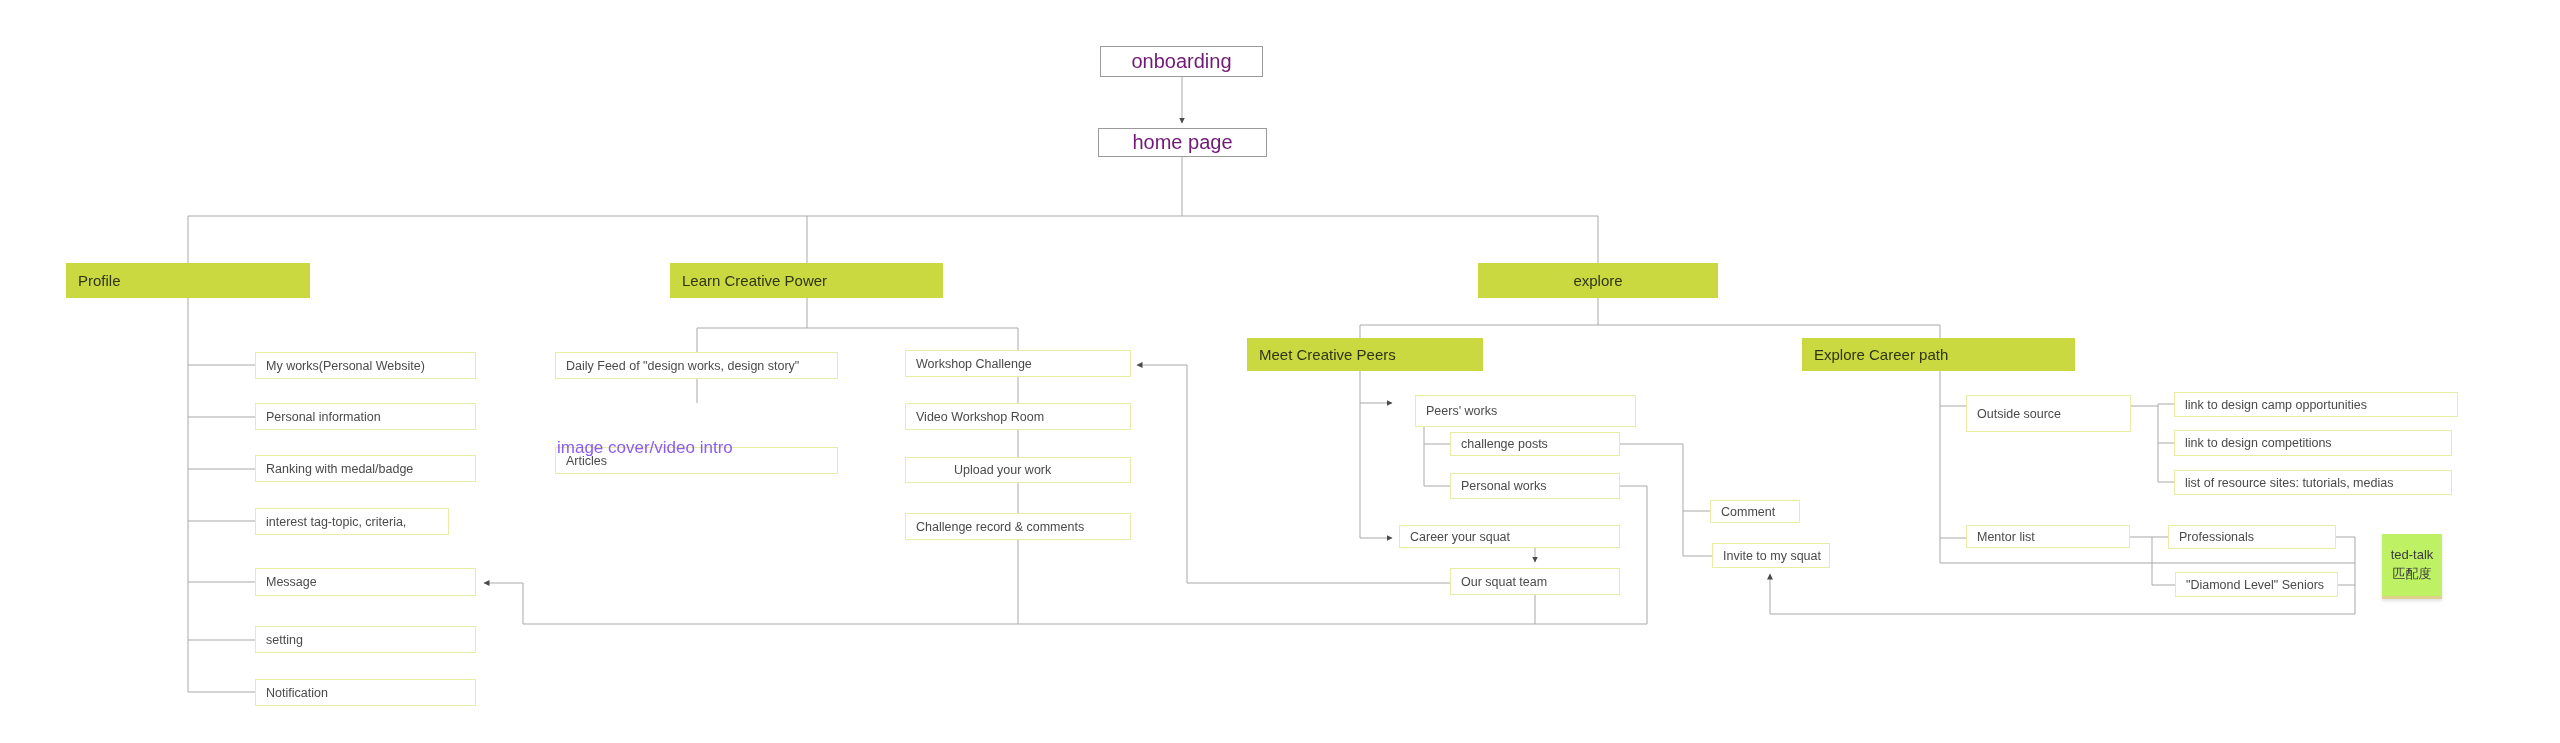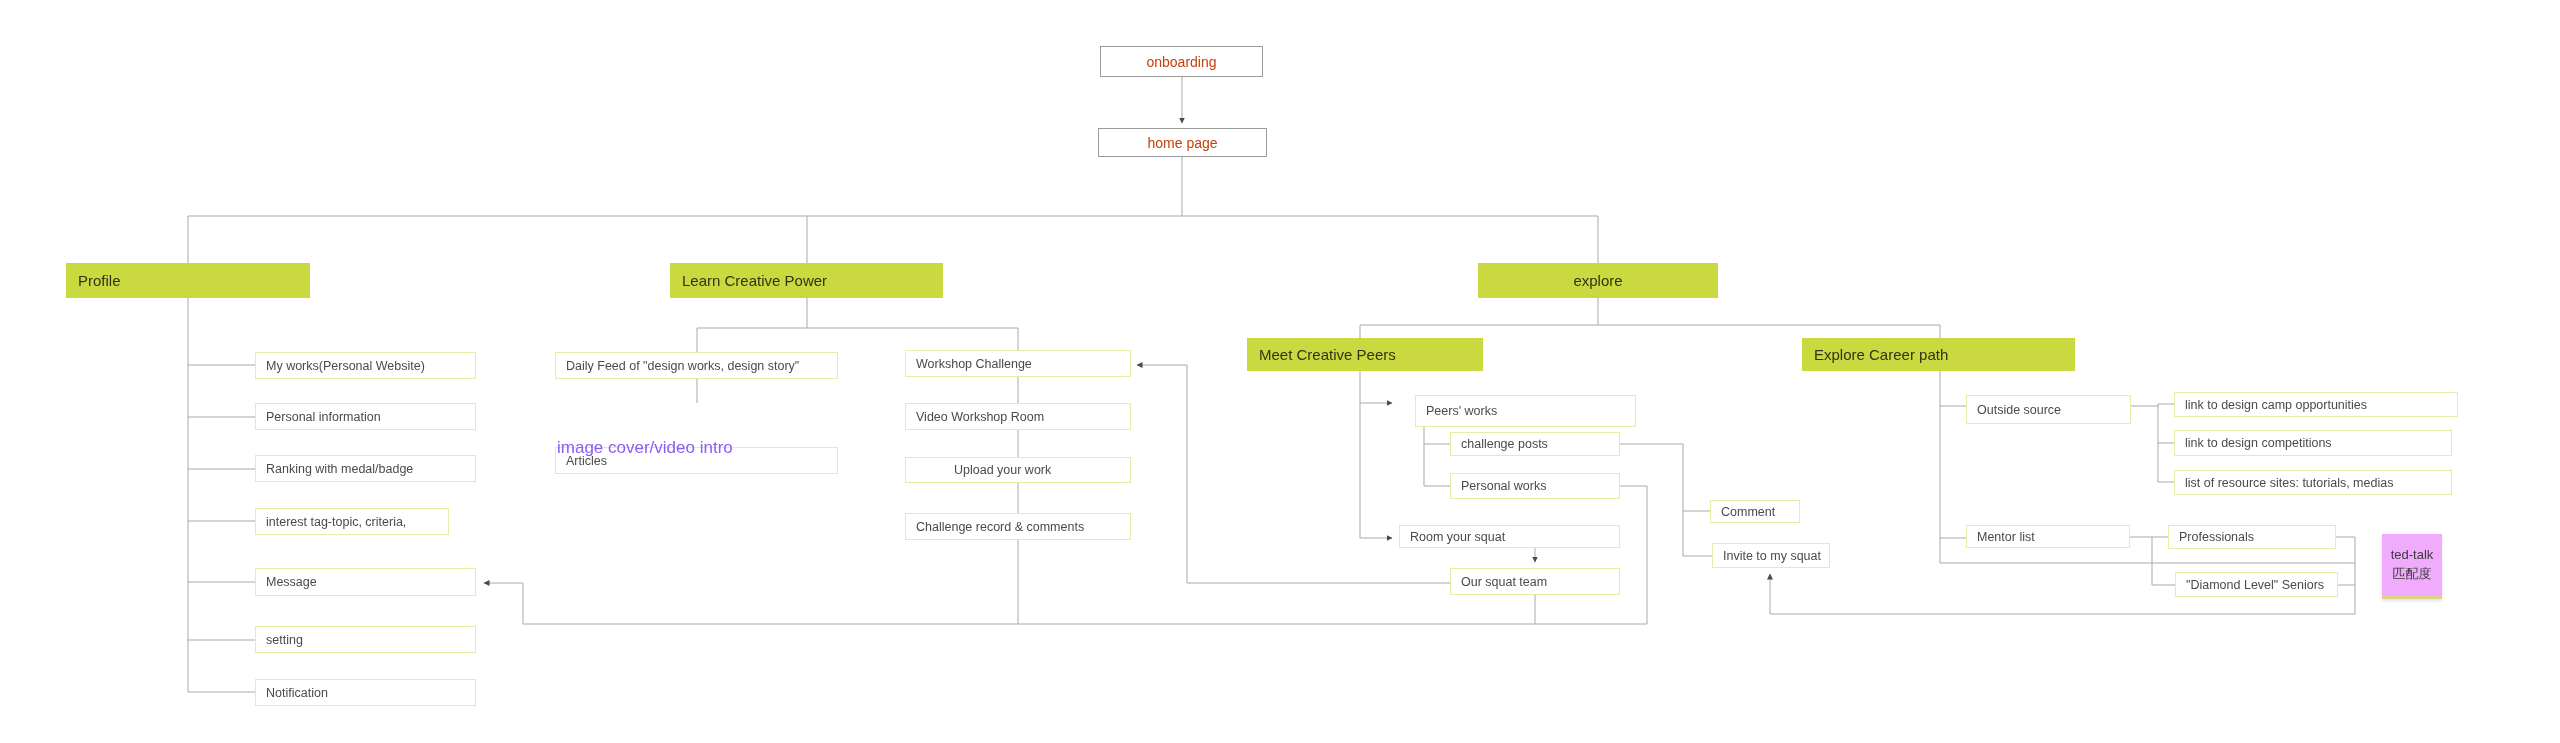--- a/index.html
+++ b/index.html
@@ -4,35 +4,35 @@
 <style>
   html,body{margin:0;padding:0;background:#ffffff;}
   #canvas{
     position:relative;width:2560px;height:743px;background:#ffffff;
     font-family:"Liberation Sans",sans-serif;overflow:hidden;
   }
   #edges{position:absolute;left:0;top:0;z-index:0;}
   .box{position:absolute;box-sizing:border-box;display:flex;align-items:center;z-index:1;}
   .gray{
     background:#ffffff;border:1px solid #9b9b9b;justify-content:center;
-    font-size:14px;color:#c2410c;
+    font-size:20px;color:#701a75;
   }
   .hdr{
     background:#cbd940;color:#2f3513;font-size:15px;padding-left:12px;
   }
   .hdr.center{justify-content:center;padding-left:0;text-align:right;}
   .node{
     background:#ffffff;border:1px solid #e7eda6;font-size:12.5px;color:#4a4a4a;
     padding-left:10px;white-space:nowrap;
   }
   .plain{
     position:absolute;z-index:1;font-size:17px;color:#8b5cf6;white-space:nowrap;
   }
   .sticky{
-    position:absolute;z-index:1;background:#f0abfc;border-bottom:3px solid #ded08d;
+    position:absolute;z-index:1;background:#bef264;border-bottom:3px solid #ded08d;
     box-shadow:0 2px 3px rgba(0,0,0,.12);
     display:flex;flex-direction:column;align-items:center;justify-content:center;
     font-size:13px;color:#3b3b3b;line-height:1.45;
   }
 </style>
 </head>
 <body>
 
 <div id="canvas">
 
@@ -89,26 +89,26 @@
   <div class="plain" style="left:557px;top:438px;">image cover/video intro</div>
 
   <div class="box node" style="left:905px;top:350px;width:226px;height:27px;">Workshop Challenge</div>
   <div class="box node" style="left:905px;top:403px;width:226px;height:27px;">Video Workshop Room</div>
   <div class="box node" style="left:905px;top:457px;width:226px;height:26px;padding-left:48px;">Upload your work</div>
   <div class="box node" style="left:905px;top:513px;width:226px;height:27px;">Challenge record &amp; comments</div>
 
   <div class="box node" style="left:1399px;top:395px;width:221px;height:32px;margin-left:16px;">Peers' works</div>
   <div class="box node" style="left:1450px;top:432px;width:170px;height:24px;">challenge posts</div>
   <div class="box node" style="left:1450px;top:473px;width:170px;height:26px;">Personal works</div>
-  <div class="box node" style="left:1399px;top:525px;width:221px;height:23px;">Room your squat</div>
+  <div class="box node" style="left:1399px;top:525px;width:221px;height:23px;">Career your squat</div>
   <div class="box node" style="left:1450px;top:568px;width:170px;height:27px;">Our squat team</div>
   <div class="box node" style="left:1710px;top:500px;width:90px;height:23px;">Comment</div>
   <div class="box node" style="left:1712px;top:543px;width:118px;height:25px;">Invite to my squat</div>
 
-  <div class="box node" style="left:1966px;top:395px;width:165px;height:29px;">Outside source</div>
+  <div class="box node" style="left:1966px;top:395px;width:165px;height:37px;">Outside source</div>
   <div class="box node" style="left:1966px;top:525px;width:164px;height:23px;">Mentor list</div>
   <div class="box node" style="left:2174px;top:392px;width:284px;height:25px;">link to design camp opportunities</div>
   <div class="box node" style="left:2174px;top:430px;width:278px;height:26px;">link to design competitions</div>
   <div class="box node" style="left:2174px;top:470px;width:278px;height:25px;">list of resource sites: tutorials, medias</div>
   <div class="box node" style="left:2168px;top:525px;width:168px;height:24px;">Professionals</div>
   <div class="box node" style="left:2175px;top:572px;width:163px;height:25px;">"Diamond Level" Seniors</div>
 
   <div class="sticky" style="left:2382px;top:534px;width:60px;height:62px;">
     <span>ted-talk</span>
     <span>匹配度</span>

